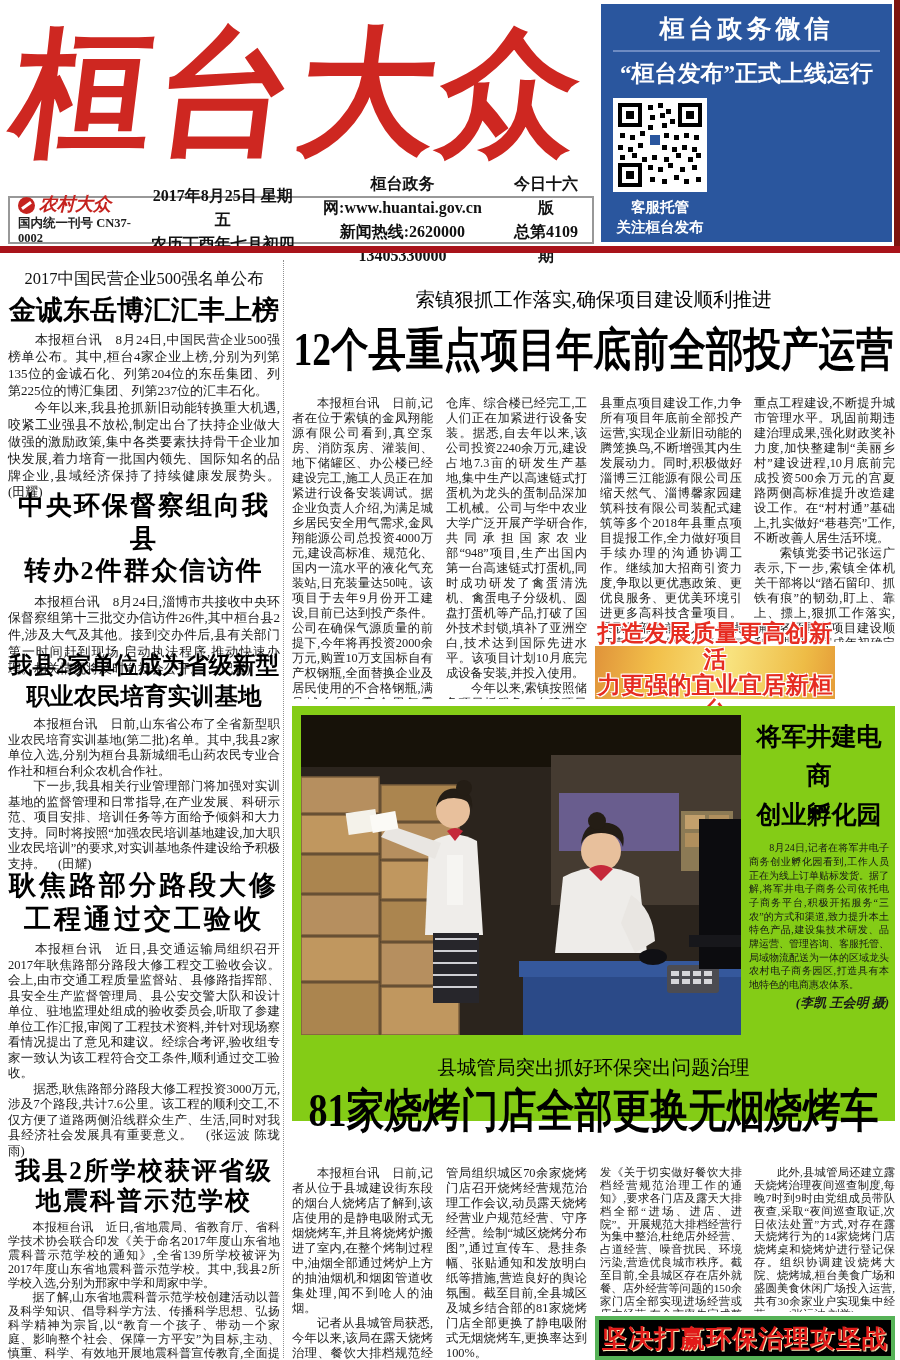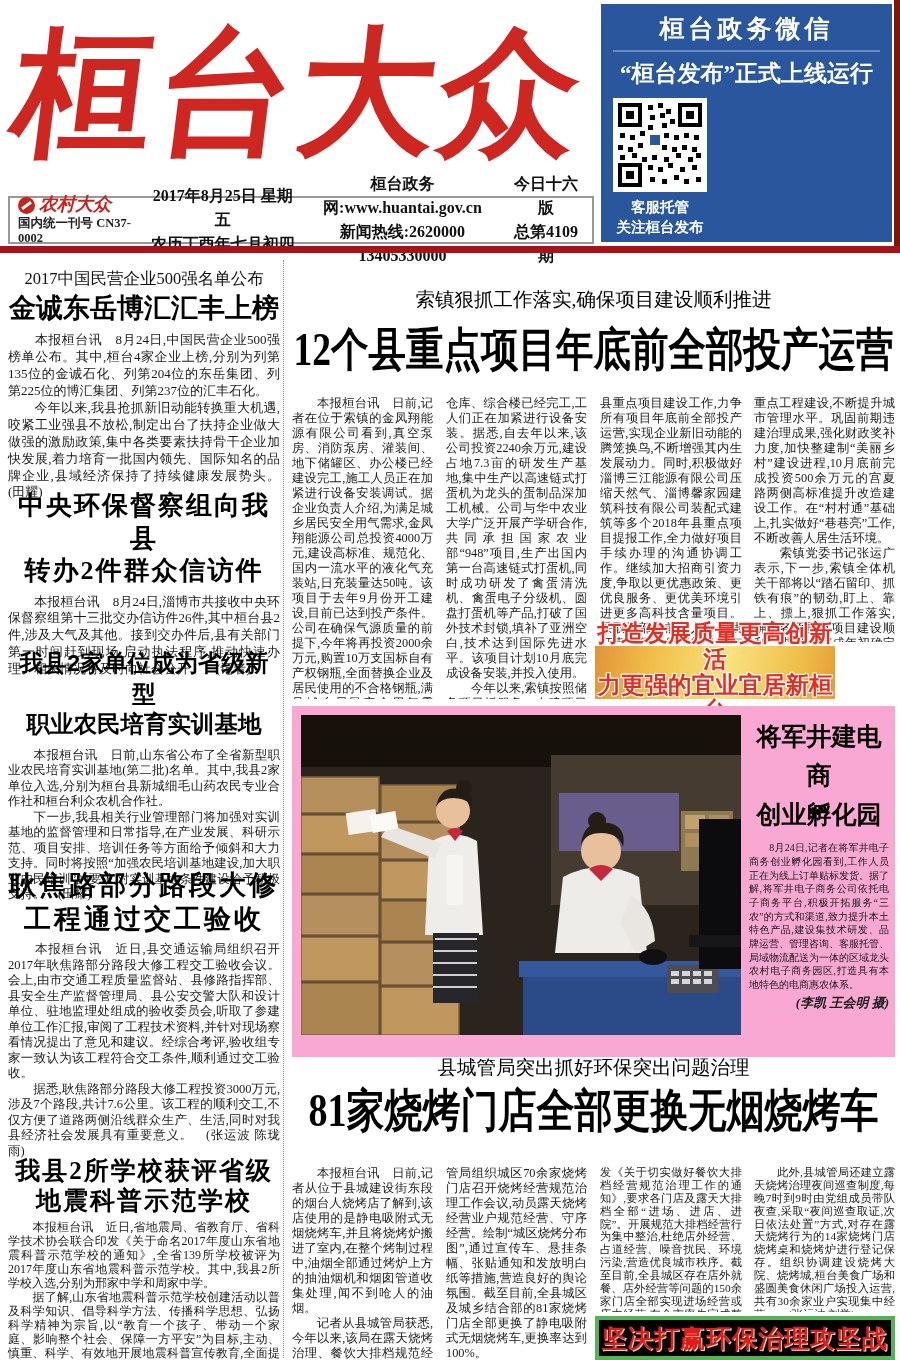--- a/index.html
+++ b/index.html
@@ -1,18 +1,18 @@
 <!DOCTYPE html>
 <html><head>
 <meta charset="utf-8">
 <style>
   html,body{margin:0;padding:0;background:#e9e9e9;}
   .page{position:relative;width:900px;height:1360px;background:#fff;overflow:hidden;
         font-family:"Liberation Serif","DejaVu Serif",serif;color:#1a1a1a;}
-  .sans{font-family:Liberation Mono, monospace;}
+  .sans{font-family:Liberation Serif, serif;}
   
   .masthead{position:absolute;left:6px;top:-4px;width:586px;height:196px;display:flex;
             align-items:center;justify-content:center;color:#ce2721;font-weight:bold;
             font-size:138px;letter-spacing:4px;transform:skewX(-7deg);
             font-family:"DejaVu Sans","Liberation Sans",sans-serif;white-space:nowrap;}
   .infobar{position:absolute;left:8px;top:196px;width:566px;height:42px;border:2px solid #989898;
            display:flex;align-items:center;justify-content:space-between;padding:1px 8px;
            font-weight:bold;}
   .logo-block{display:flex;flex-direction:column;align-items:flex-start;line-height:1.2;}
   .logo-row{display:flex;align-items:center;gap:4px;color:#c5231f;font-size:18px;font-style:italic;font-weight:bold;}
@@ -49,21 +49,21 @@
               font-weight:bold;white-space:nowrap;transform:scaleY(1.22);transform-origin:center top;color:#000;}
   .m-cols{position:absolute;left:0;top:136px;width:603px;height:303px;}
   .ncol{position:absolute;top:0;font-size:12.3px;line-height:1.22;text-align:justify;
         white-space:pre-line;overflow:hidden;color:#1a1a1a;}
   .banner1{position:absolute;left:303px;top:250px;width:240px;height:53px;display:flex;
            align-items:center;justify-content:center;text-align:center;
            background:linear-gradient(100deg,#e0933a 0%,#f2c04a 25%,#f8e27e 55%,#eebc46 85%,#e59c38 100%);}
   .banner-red{color:#e62d22;font-weight:bold;font-size:23.5px;line-height:1.1;white-space:pre-line;
               font-family:"DejaVu Sans","Liberation Sans",sans-serif;
               text-shadow:-1px -1px 0 #fff,1px -1px 0 #fff,-1px 1px 0 #fff,1px 1px 0 #fff;}
-  .photo-panel{position:absolute;left:0;top:446px;width:603px;height:351px;background:#f9a8d4;}
+  .photo-panel{position:absolute;left:0;top:446px;width:603px;height:415px;background:#84cc16;}
   .photo{position:absolute;left:9px;top:9px;width:440px;height:320px;display:block;}
   .sidebar{position:absolute;left:457px;top:12px;width:140px;height:316px;}
   .sb-title{text-align:center;font-size:25px;font-weight:bold;line-height:1.55;white-space:pre-line;color:#000;}
   .sb-body{margin-top:7px;font-size:10px;line-height:1.37;text-align:justify;white-space:pre-line;
            color:#161616;}
   .sb-credit{text-align:right;font-size:13px;font-weight:bold;margin-top:2px;font-style:italic;}
   .b-kicker{position:absolute;left:0;top:794px;width:100%;text-align:center;font-size:19.5px;color:#000;}
   .b-headline{position:absolute;left:0;top:820px;width:100%;text-align:center;font-size:38px;
               font-weight:bold;white-space:nowrap;transform:scaleY(1.2);transform-origin:center top;color:#000;}
   .b-cols{position:absolute;left:0;top:906px;width:603px;height:194px;}

